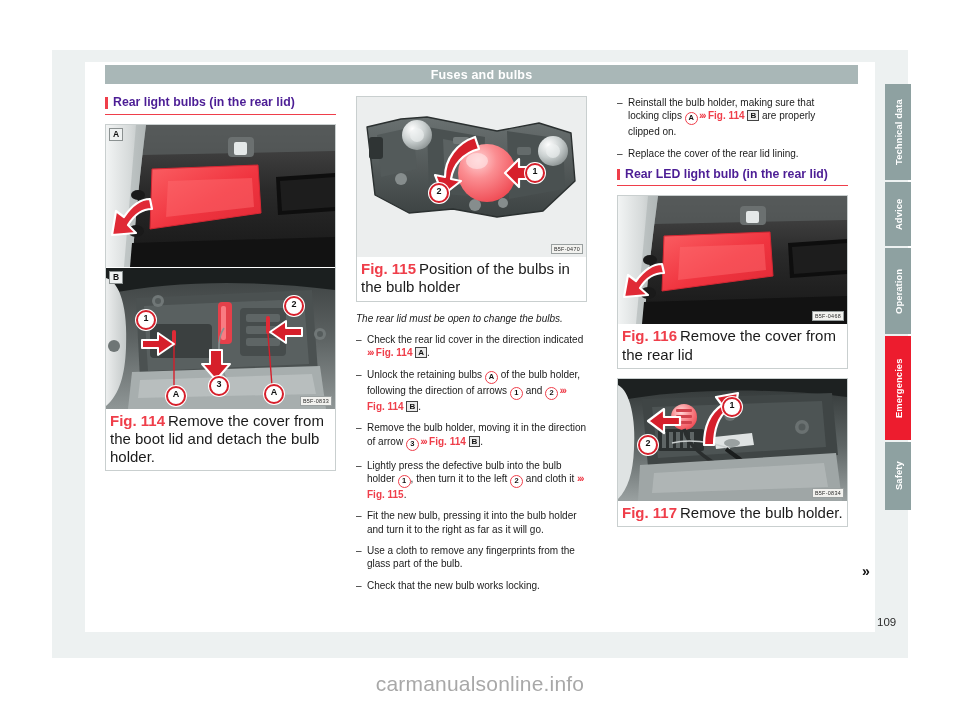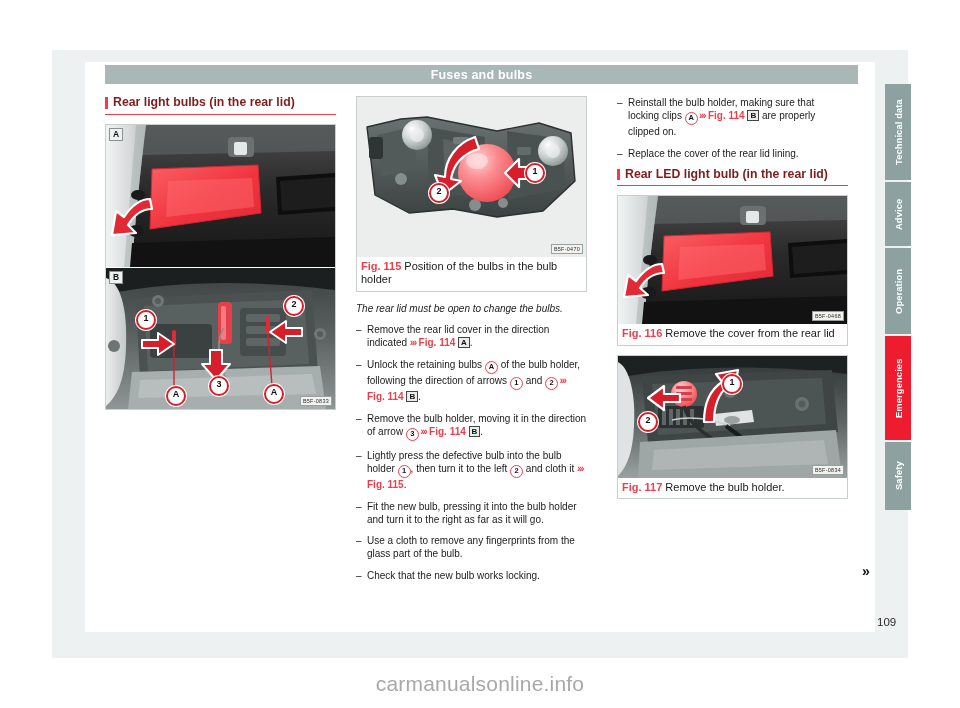--- a/index.html
+++ b/index.html
@@ -72,21 +72,21 @@
   .section-head::before {
     content: "";
     position: absolute;
     left: 0; top: 1px; bottom: 5px;
     width: 2.5px;
     background: #ef3e4a;
   }
   .section-head .htxt {
     font-size: 12.3px;
     font-weight: bold;
-    color: #7f1d1d;
+    color: #4c1d95;
     line-height: 1.1;
   }
 
   
   .figure {
     border: 1px solid #c9cfcf;
     background: #ffffff;
     margin-bottom: 9px;
   }
   .fig-img {
@@ -103,21 +103,21 @@
     border: 1px solid #9aa0a0;
     color: #2b2b2b;
     font-size: 5.4px;
     letter-spacing: .3px;
     padding: 0 2px;
     line-height: 8px;
     font-family: "Liberation Sans", sans-serif;
   }
   .fig-cap {
     padding: 3px 4px 4px 4px;
-    font-size: 11px;
+    font-size: 15px;
     line-height: 1.22;
     color: #1a1a1a;
   }
   .fig-cap .fignum {
     color: #ef3e4a;
     font-weight: bold;
     margin-right: 3px;
   }
 
   
@@ -395,20 +395,23 @@
       </svg>
       <span class="panel-letter">B</span>
       <span class="badge" style="left:30px;top:42px">1</span>
       <span class="badge" style="left:178px;top:28px">2</span>
       <span class="badge" style="left:103px;top:108px">3</span>
       <span class="badge" style="left:60px;top:118px">A</span>
       <span class="badge" style="left:158px;top:116px">A</span>
       <span class="fig-code">B5F-0833</span>
     </div>
 
+    <div class="fig-cap">
+      <span class="fignum">Fig. 114</span><span>Remove the cover from the boot lid and detach the bulb holder.</span>
+    </div>
   </div>
 </div>
 
 <div class="col" id="col-mid">
 
   <div class="figure">
     <div class="fig-img" style="height:160px">
       <svg class="art" viewBox="0 0 229 160" preserveAspectRatio="none">
         <defs>
           <linearGradient id="holderG" x1="0" y1="0" x2="0" y2="1">
@@ -459,21 +462,21 @@
       <span class="fig-code">B5F-0470</span>
     </div>
     <div class="fig-cap">
       <span class="fignum">Fig. 115</span><span>Position of the bulbs in the bulb holder</span>
     </div>
   </div>
 
   <p class="body-text">The rear lid must be open to change the bulbs.</p>
 
   <ul class="dash-list" id="mid-steps">
-      <li><span>Remove the rear lid cover in the direction indicated </span><span class="chev">›››</span><span class="xref"> Fig. 114 </span><span class="boxltr">A</span><span>.</span></li>
+      <li><span>Check the rear lid cover in the direction indicated </span><span class="chev">›››</span><span class="xref"> Fig. 114 </span><span class="boxltr">A</span><span>.</span></li>
       <li><span>Unlock the retaining bulbs </span><span class="circ">A</span><span> of the bulb holder, following the direction of arrows </span><span class="circ">1</span><span> and </span><span class="circ">2</span><span class="chev"> ›››</span><span class="xref"> Fig. 114 </span><span class="boxltr">B</span><span>.</span></li>
       <li><span>Remove the bulb holder, moving it in the direction of arrow </span><span class="circ">3</span><span class="chev"> ›››</span><span class="xref"> Fig. 114 </span><span class="boxltr">B</span><span>.</span></li>
       <li><span>Lightly press the defective bulb into the bulb holder </span><span class="circ">1</span><span>, then turn it to the left </span><span class="circ">2</span><span> and cloth it </span><span class="chev">›››</span><span class="xref"> Fig. 115</span><span>.</span></li>
       <li><span>Fit the new bulb, pressing it into the bulb holder and turn it to the right as far as it will go.</span></li>
       <li><span>Use a cloth to remove any fingerprints from the glass part of the bulb.</span></li>
       <li><span>Check that the new bulb works locking.</span></li>
     </ul>
 </div>
 
 <div class="col" id="col-right">

